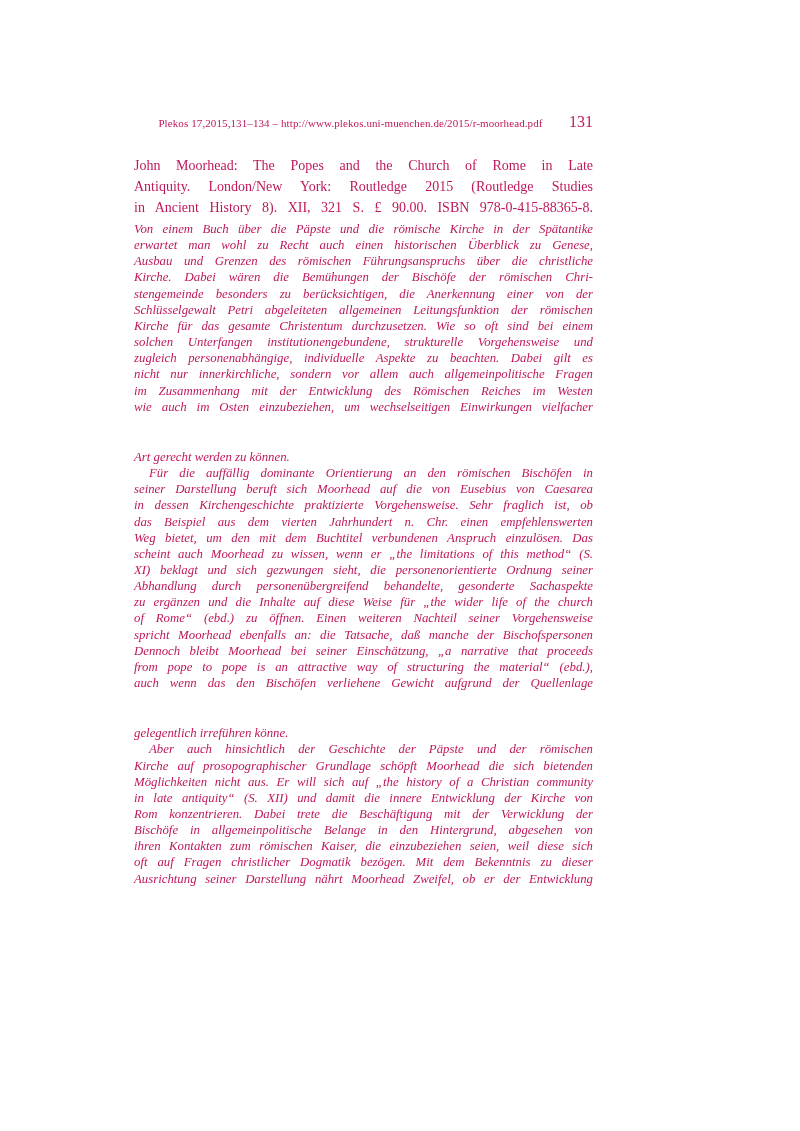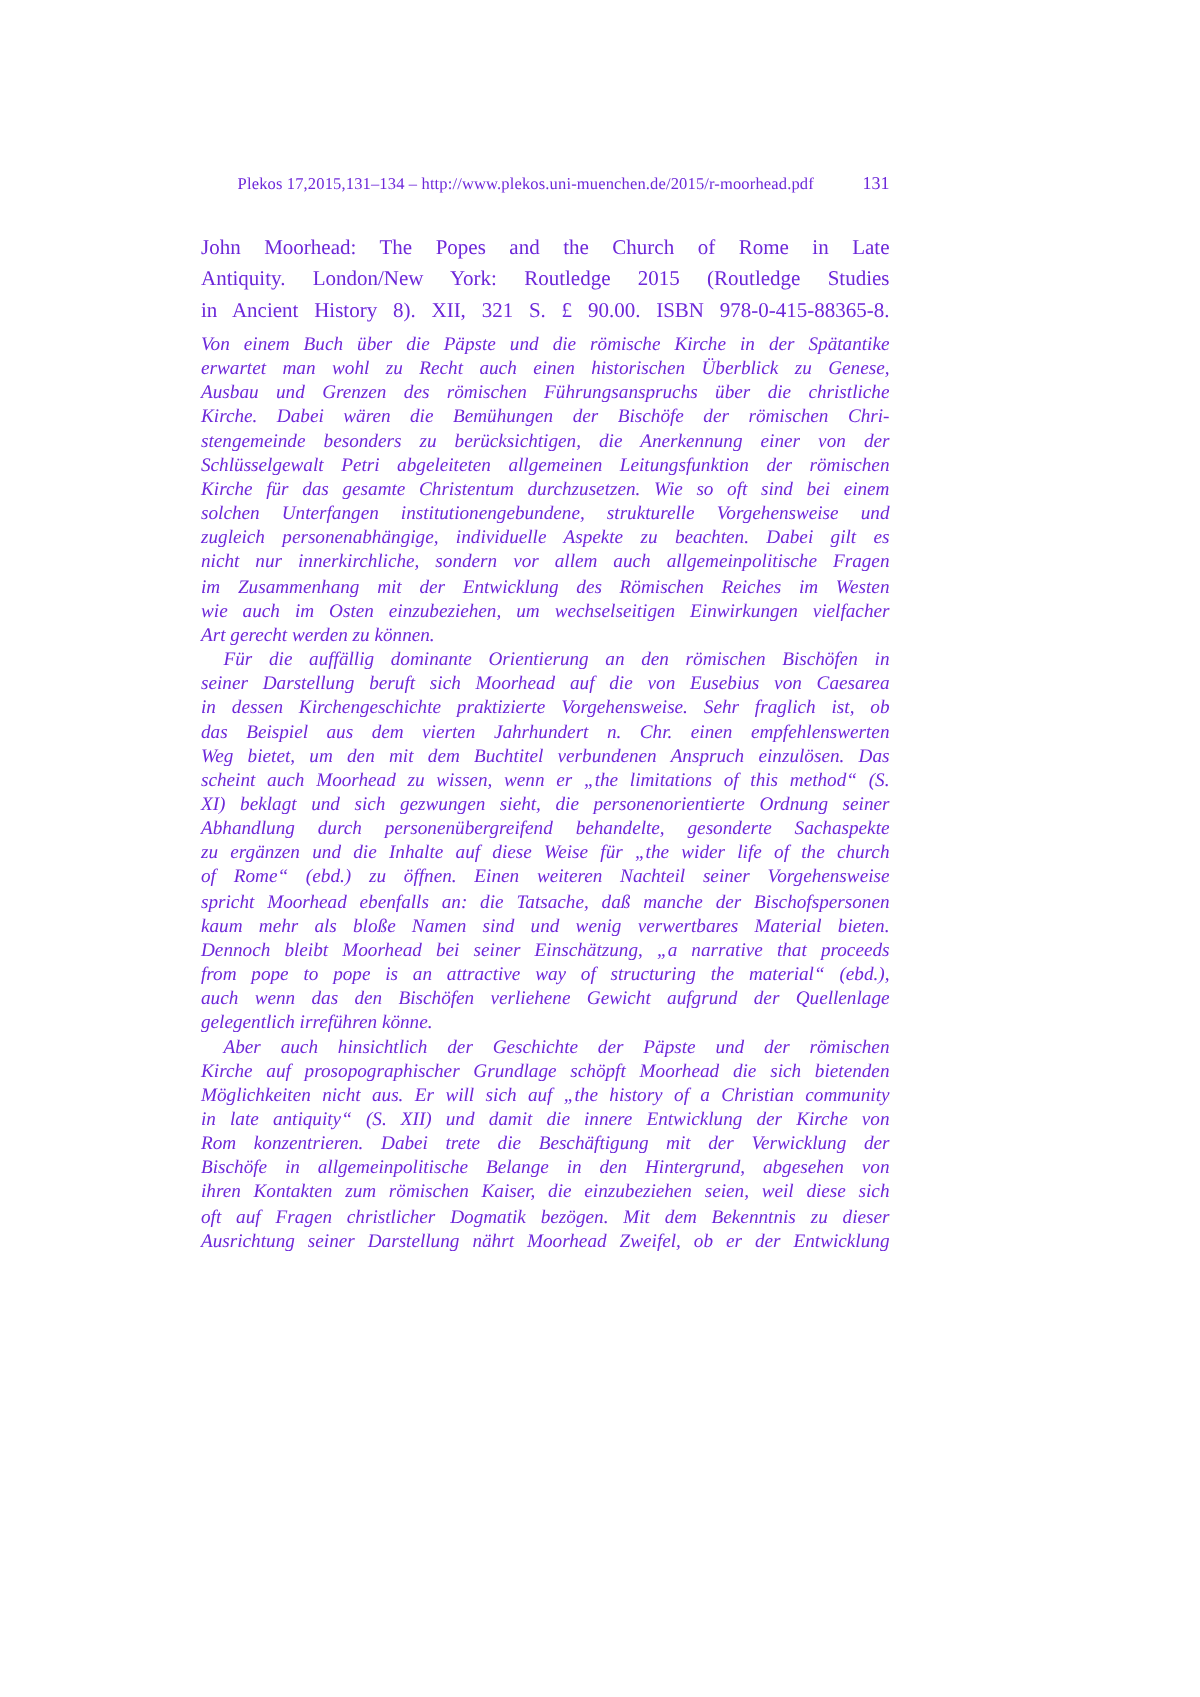--- a/index.html
+++ b/index.html
@@ -3,21 +3,21 @@
 <meta charset="utf-8">
 <style>
   * { margin: 0; padding: 0; box-sizing: border-box; }
   html, body { background: #ffffff; }
   .page {
     position: relative;
     width: 800px;
     height: 1131px;
     background: #ffffff;
     font-family: "Liberation Serif", "DejaVu Serif", serif;
-    color: #6d28d9;
+    color: #be185d;
     overflow: hidden;
   }
   .running-header {
     position: absolute;
     left: 134px;
     top: 116px;
     width: 459px;
     height: 16px;
     font-size: 11px;
     line-height: 14px;
@@ -26,21 +26,21 @@
     display: block;
     text-align: center;
     padding-right: 26px; 
     letter-spacing: 0.1px;
     white-space: nowrap;
   }
   .page-number {
     position: absolute;
     right: 0;
     top: -1px;
-    font-size: 12px;
+    font-size: 16px;
   }
   .title-block {
     position: absolute;
     left: 134px;
     top: 155px;
     width: 459px;
     font-size: 14px;
     line-height: 21px;
   }
   .body-block {
@@ -51,20 +51,21 @@
     font-size: 12.8px;
     line-height: 16.15px;
   }
   .line {
     text-align: justify;
     text-align-last: justify;
     white-space: normal;
   }
   .line.par-end {
     text-align-last: left;
+    margin-top: 34px;
   }
   .line.indent {
     text-indent: 15px;
   }
   .paragraph { display: block; font-style: italic; }
 </style>
 </head>
 <body>
 
 <div class="page">
@@ -101,21 +102,20 @@
         <div class="line">seiner Darstellung beruft sich Moorhead auf die von Eusebius von Caesarea</div>
         <div class="line">in dessen Kirchengeschichte praktizierte Vorgehensweise. Sehr fraglich ist, ob</div>
         <div class="line">das Beispiel aus dem vierten Jahrhundert n. Chr. einen empfehlenswerten</div>
         <div class="line">Weg bietet, um den mit dem Buchtitel verbundenen Anspruch einzulösen. Das</div>
         <div class="line">scheint auch Moorhead zu wissen, wenn er „the limitations of this method“ (S.</div>
         <div class="line">XI) beklagt und sich gezwungen sieht, die personenorientierte Ordnung seiner</div>
         <div class="line">Abhandlung durch personenübergreifend behandelte, gesonderte Sachaspekte</div>
         <div class="line">zu ergänzen und die Inhalte auf diese Weise für „the wider life of the church</div>
         <div class="line">of Rome“ (ebd.) zu öffnen. Einen weiteren Nachteil seiner Vorgehensweise</div>
         <div class="line">spricht Moorhead ebenfalls an: die Tatsache, daß manche der Bischofspersonen</div>
-        <div class="line">kaum mehr als bloße Namen sind und wenig verwertbares Material bieten.</div>
         <div class="line">Dennoch bleibt Moorhead bei seiner Einschätzung, „a narrative that proceeds</div>
         <div class="line">from pope to pope is an attractive way of structuring the material“ (ebd.),</div>
         <div class="line">auch wenn das den Bischöfen verliehene Gewicht aufgrund der Quellenlage</div>
         <div class="line par-end">gelegentlich irreführen könne.</div>
       </div>
       <div class="paragraph">
         <div class="line indent">Aber auch hinsichtlich der Geschichte der Päpste und der römischen</div>
         <div class="line">Kirche auf prosopographischer Grundlage schöpft Moorhead die sich bietenden</div>
         <div class="line">Möglichkeiten nicht aus. Er will sich auf „the history of a Christian community</div>
         <div class="line">in late antiquity“ (S. XII) und damit die innere Entwicklung der Kirche von</div>

